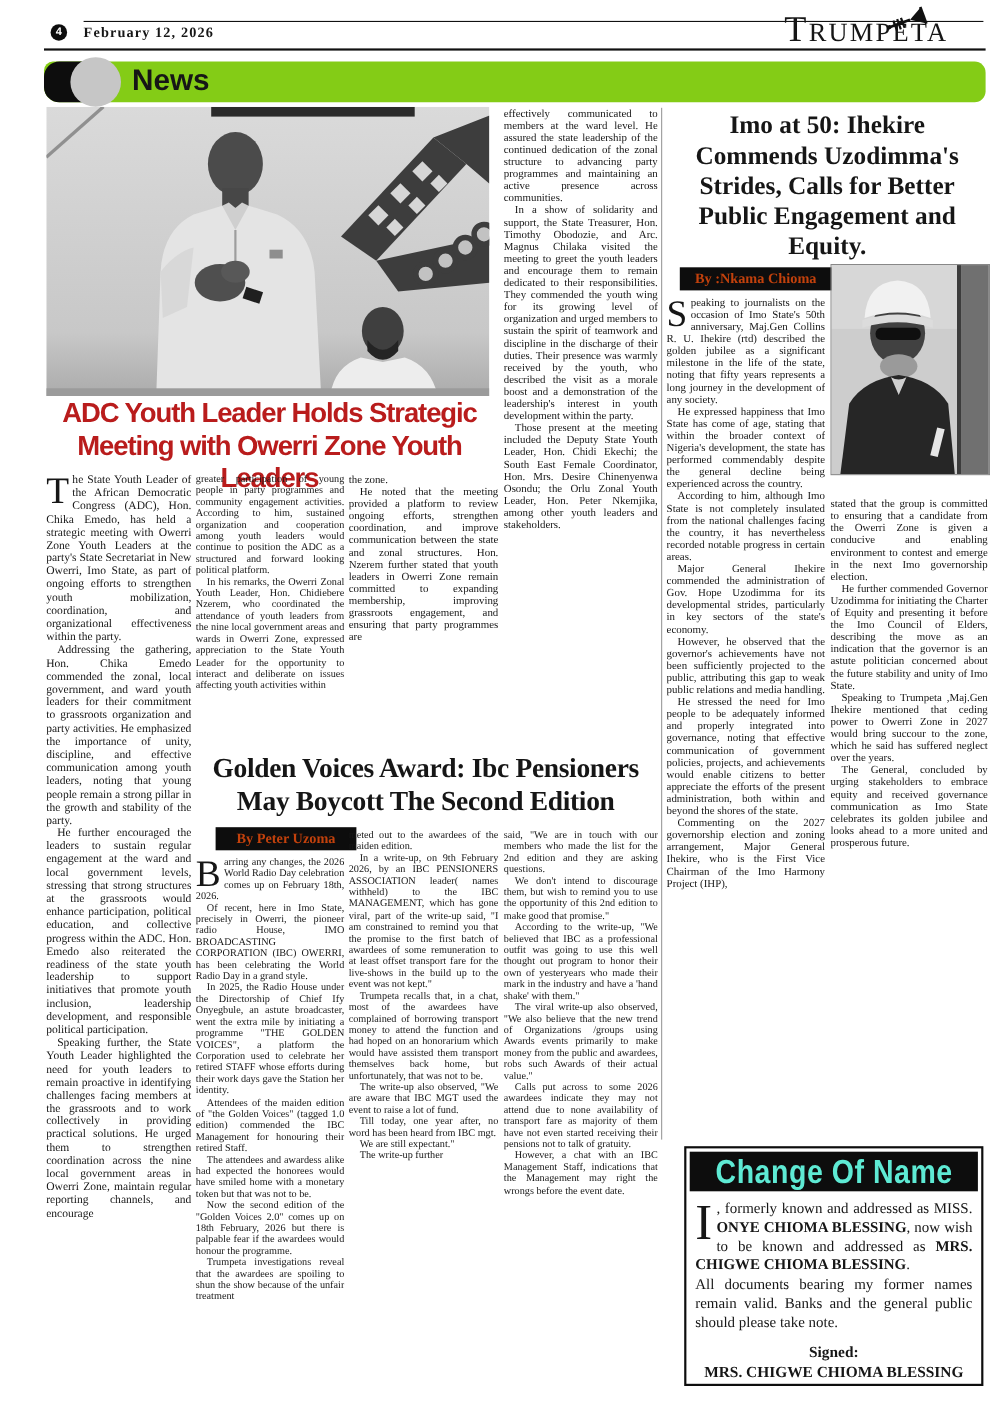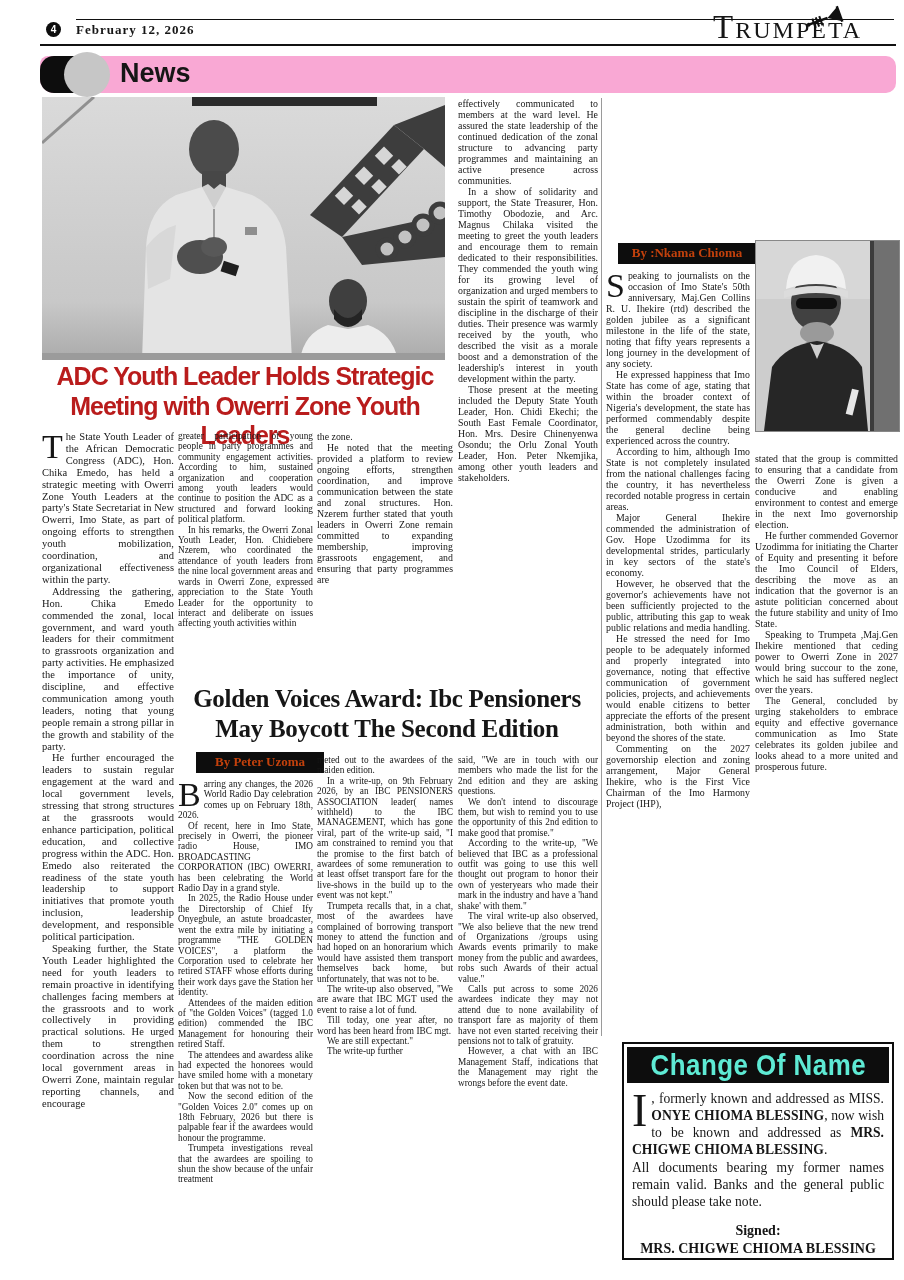--- a/index.html
+++ b/index.html
@@ -10,21 +10,21 @@
          background:#0d0d0d;color:#fff;font-family:"Liberation Sans",sans-serif;font-size:10px;
          font-weight:bold;display:flex;align-items:center;justify-content:center;}
   .issue-date{position:absolute;left:76px;top:22px;font-weight:bold;font-size:13px;letter-spacing:1px;}
   .rule-thin{position:absolute;left:76px;top:19px;width:818px;height:1px;background:#111;}
   .rule-thick{position:absolute;left:40px;top:44px;width:856px;height:2px;background:#111;}
   .masthead{position:absolute;right:42px;top:12px;white-space:nowrap;}
   .m-init{font-size:33px;line-height:30px;letter-spacing:2px;}
   .m-rest{font-size:24px;letter-spacing:2px;}
   .trumpet{position:absolute;right:16px;top:-2px;transform:rotate(-20deg);}
   
-  .news-banner{position:absolute;left:40px;top:56px;width:856px;height:37px;background:#f9a8d4;
+  .news-banner{position:absolute;left:40px;top:56px;width:856px;height:37px;background:#84cc16;
                border-radius:8px 10px 10px 14px;}
   .notch{position:absolute;left:0;top:0;width:54px;height:37px;background:#0d0d0d;border-radius:14px 0 0 14px;}
   .notch-light{position:absolute;left:24px;top:-4px;width:46px;height:45px;border-radius:50%;background:#c6c6c6;}
   .news-label{position:absolute;left:80px;top:2px;font-family:"Liberation Sans",sans-serif;
               font-weight:bold;font-size:27px;color:#161616;}
   
   .photo{position:absolute;overflow:hidden;}
   .photo svg{display:block;width:100%;height:100%;}
   .photo-adc{left:42px;top:97px;width:403px;height:263px;}
   .photo-ihekire{left:755px;top:240px;width:143px;height:190px;border:1px solid #888;}
@@ -205,20 +205,21 @@
   </div>
   <div class="col body-sm gold-c3">
     <p class="first">said, "We are in touch with our members who made the list for the 2nd edition and they are asking questions.</p>
     <p>We don't intend to discourage them, but wish to remind you to use the opportunity of this 2nd edition to make good that promise."</p>
     <p>According to the write-up, "We believed that IBC as a professional outfit was going to use this well thought out program to honor their own of yesteryears who made their mark in the industry and have a 'hand shake' with them."</p>
     <p>The viral write-up also observed, "We also believe that the new trend of Organizations /groups using Awards events primarily to make money from the public and awardees, robs such Awards of their actual value."</p>
     <p>Calls put across to some 2026 awardees indicate they may not attend due to none availability of transport fare as majority of them have not even started receiving their pensions not to talk of gratuity.</p>
     <p>However, a chat with an IBC Management Staff, indications that the Management may right the wrongs before the event date.</p>
   </div>
 
+  <h2 class="imo-headline">Imo at 50: Ihekire Commends Uzodimma's Strides, Calls for Better Public Engagement and Equity.</h2>
   <div class="byline byline-imo">By :Nkama Chioma</div>
 
   <div class="photo photo-ihekire">
     <svg viewBox="0 0 143 190" preserveAspectRatio="none" aria-hidden="true">
       <rect width="143" height="190" fill="#cdcdcd"></rect>
       <rect x="0" y="0" width="143" height="58" fill="#d7d7d7"></rect>
       <rect x="118" y="0" width="25" height="190" fill="#707070"></rect>
       <rect x="114" y="0" width="4" height="190" fill="#3c3c3c"></rect>
       <g>
         <ellipse cx="60" cy="62" rx="25" ry="28" fill="#414141"></ellipse>
@@ -239,21 +240,21 @@
     <p>According to him, although Imo State is not completely insulated from the national challenges facing the country, it has nevertheless recorded notable progress in certain areas.</p>
     <p>Major General Ihekire commended the administration of Gov. Hope Uzodimma for its developmental strides, particularly in key sectors of the state's economy.</p>
     <p>However, he observed that the governor's achievements have not been sufficiently projected to the public, attributing this gap to weak public relations and media handling.</p>
     <p>He stressed the need for Imo people to be adequately informed and properly integrated into governance, noting that effective communication of government policies, projects, and achievements would enable citizens to better appreciate the efforts of the present administration, both within and beyond the shores of the state.</p>
     <p>Commenting on the 2027 governorship election and zoning arrangement, Major General Ihekire, who is the First Vice Chairman of the Imo Harmony Project (IHP),</p>
   </div>
   <div class="col body-md imo-c2">
     <p class="first">stated that the group is committed to ensuring that a candidate from the Owerri Zone is given a conducive and enabling environment to contest and emerge in the next Imo governorship election.</p>
     <p>He further commended Governor Uzodimma for initiating the Charter of Equity and presenting it before the Imo Council of Elders, describing the move as an indication that the governor is an astute politician concerned about the future stability and unity of Imo State.</p>
     <p>Speaking to Trumpeta ,Maj.Gen Ihekire mentioned that ceding power to Owerri Zone in 2027 would bring succour to the zone, which he said has suffered neglect over the years.</p>
-    <p>The General, concluded by urging stakeholders to embrace equity and effective governance communication as Imo State celebrates its golden jubilee and looks ahead to a more united and prosperous future.</p>
+    <p>The General, concluded by urging stakeholders to embrace equity and received governance communication as Imo State celebrates its golden jubilee and looks ahead to a more united and prosperous future.</p>
   </div>
 
   <div class="cn-box">
     <div class="cn-title"><span>Change Of Name</span></div>
     <div class="cn-body">
       <p><span class="cn-drop">I</span><span>, formerly known and addressed as MISS. </span><b>ONYE CHIOMA BLESSING</b><span>, now wish to be known and addressed as </span><b>MRS. CHIGWE CHIOMA BLESSING</b><span>.</span></p>
       <p>All documents bearing my former names remain valid. Banks and the general public should please take note.</p>
       <div class="cn-signed">
         <div>Signed:</div>
         <div>MRS. CHIGWE CHIOMA BLESSING</div>

